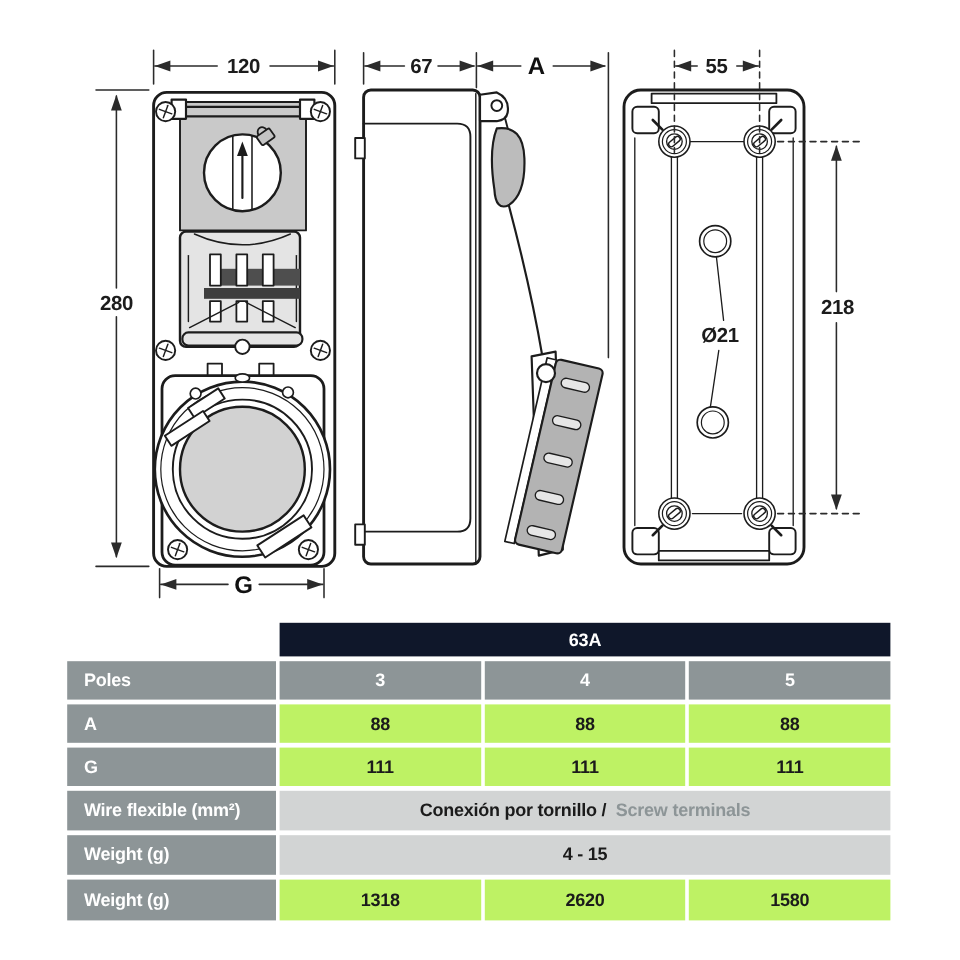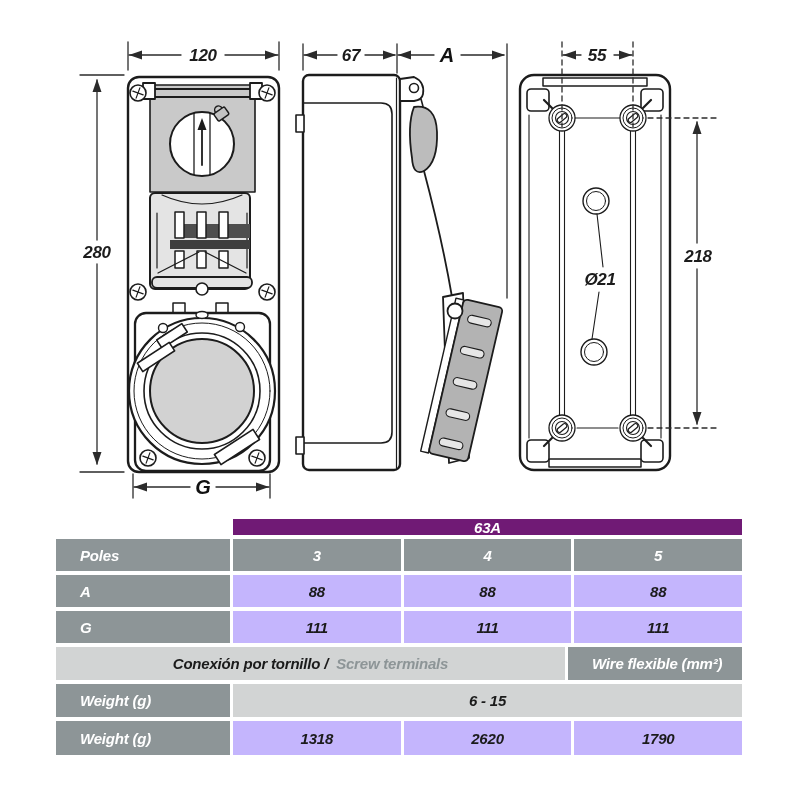--- a/index.html
+++ b/index.html
@@ -1,33 +1,33 @@
 <!DOCTYPE html>
 <html><head>
 <meta charset="utf-8">
 <style>
   html,body{margin:0;padding:0;background:#ffffff;}
   body{font-family:"Liberation Sans",sans-serif;}
-  .page{position:relative;width:800px;height:800px;background:#ffffff;overflow:hidden;font-style:italic;}
+  .page{position:relative;width:800px;height:800px;background:#ffffff;overflow:hidden;}
   .drawing-wrap{position:absolute;left:0;top:0;width:800px;height:515px;}
   svg text{font-family:"Liberation Sans",sans-serif;}
   .dim-num{font-size:17px;font-weight:700;fill:#1c1c1c;letter-spacing:-0.3px;}
   .dim-letter{font-size:20px;font-weight:700;fill:#111;}
   
   .spec-table{position:absolute;left:56px;top:519px;width:686px;}
   .t-row{display:flex;gap:3px;margin-bottom:4px;}
   .cell{box-sizing:border-box;}
   .label-cell{width:174px;background:#8d9597;color:#ffffff;font-weight:700;font-size:15px;
-    display:flex;align-items:center;padding-left:24px;letter-spacing:-0.2px;}
-  .value-cell{flex:1;background:#c4b5fd;color:#1b1b1b;font-weight:700;font-size:15px;
+    display:flex;align-items:center;padding-left:14px;letter-spacing:-0.2px;}
+  .value-cell{flex:1;background:#bef264;color:#1b1b1b;font-weight:700;font-size:15px;
     display:flex;align-items:center;justify-content:center;letter-spacing:-0.2px;}
   .value-cell.dark{background:#8d9597;color:#ffffff;}
   .merged-cell{flex:1;background:#d2d4d4;color:#1b1b1b;font-weight:700;font-size:15px;
     display:flex;align-items:center;justify-content:center;letter-spacing:-0.2px;}
-  .header-row{margin-left:177px;height:16px;background:#701a75;color:#ffffff;font-weight:700;
+  .header-row{margin-left:177px;height:28px;background:#0f172a;color:#ffffff;font-weight:700;
     font-size:15px;display:flex;align-items:center;justify-content:center;margin-bottom:4px;letter-spacing:-0.2px;}
   .sec-gray{color:#8d9597;margin-left:4px;}
   .pri-dark{margin-right:4px;}
 </style>
 </head>
 <body>
 
 <div class="page">
 
   <div class="drawing-wrap">
@@ -330,33 +330,33 @@
     </div>
 
     <div class="t-row" style="height:32px;">
       <div class="cell label-cell">G</div>
       <div class="cell value-cell">111</div>
       <div class="cell value-cell">111</div>
       <div class="cell value-cell">111</div>
     </div>
 
     <div class="t-row" style="height:33px;">
+      <div class="cell label-cell">Wire flexible (mm²)</div>
       <div class="cell merged-cell">
         <span class="pri-dark">Conexión por tornillo /</span>
         <span class="sec-gray">Screw terminals</span>
       </div>
-      <div class="cell label-cell">Wire flexible (mm²)</div>
     </div>
 
     <div class="t-row" style="height:33px;">
       <div class="cell label-cell">Weight (g)</div>
-      <div class="cell merged-cell">6 - 15</div>
+      <div class="cell merged-cell">4 - 15</div>
     </div>
 
     <div class="t-row" style="height:34px;">
       <div class="cell label-cell">Weight (g)</div>
       <div class="cell value-cell">1318</div>
       <div class="cell value-cell">2620</div>
-      <div class="cell value-cell">1790</div>
+      <div class="cell value-cell">1580</div>
     </div>
   </div>
 
 </div>
 
 </body></html>

